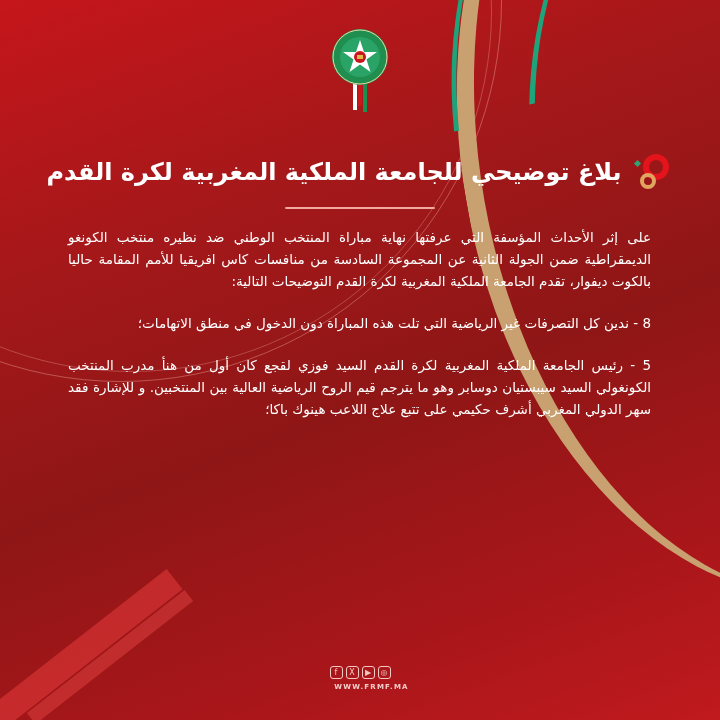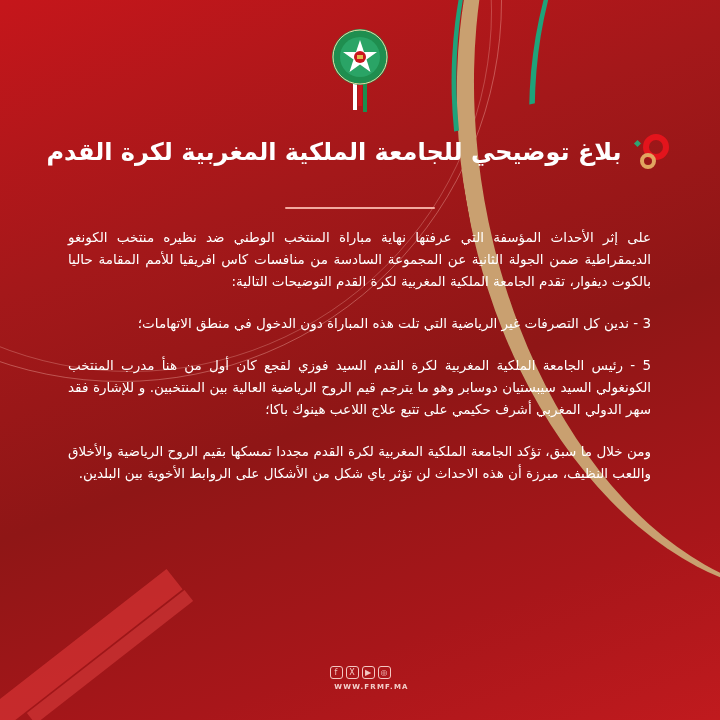--- a/index.html
+++ b/index.html
@@ -41,21 +41,21 @@
   }
   .streak2 {
     left:10px; top:650px; width:200px; height:14px;
     background:rgba(235,70,70,0.45); transform:rotate(-38deg);
   }
 
   .logo {
     position:absolute; left:331px; top:28px; width:58px; height:84px;
   }
   .title-row {
-    position:absolute; top:132px; left:0; right:0;
+    position:absolute; top:152px; left:0; right:0;
     display:flex; justify-content:center; align-items:center; gap:10px;
     direction:rtl;
   }
   .title {
     font-size:24px; font-weight:bold; color:#fff; white-space:nowrap;
     font-family:"DejaVu Sans", sans-serif;
   }
   .bullet-icon { width:42px; height:40px; }
   .divider {
     position:absolute; top:207px; left:285px; width:150px; height:2px;
@@ -115,23 +115,22 @@
       <rect x="3" y="9" width="5" height="5" fill="#2fa372" transform="rotate(45 5.5 11.5)"></rect>
     </svg>
   </span>
   <span class="title">بلاغ توضيحي للجامعة الملكية المغربية لكرة القدم</span>
 </div>
 
 <div class="divider"></div>
 
 <div class="content">
   <p>على إثر الأحداث المؤسفة التي عرفتها نهاية مباراة المنتخب الوطني ضد نظيره منتخب الكونغو الديمقراطية ضمن الجولة الثانية عن المجموعة السادسة من منافسات كاس افريقيا للأمم المقامة حاليا بالكوت ديفوار، تقدم الجامعة الملكية المغربية لكرة القدم التوضيحات التالية:</p>
-  <p>3 - ندين كل التصرفات غير الرياضية التي تلت هذه المباراة دون الدخول في منطق الاتهامات؛</p>
+  <p>8 - ندين كل التصرفات غير الرياضية التي تلت هذه المباراة دون الدخول في منطق الاتهامات؛</p>
   <p>5 - رئيس الجامعة الملكية المغربية لكرة القدم السيد فوزي لقجع كان أول من هنأ مدرب المنتخب الكونغولي السيد سيبستيان دوسابر وهو ما يترجم قيم الروح الرياضية العالية بين المنتخبين. و للإشارة فقد سهر الدولي المغربي أشرف حكيمي على تتبع علاج اللاعب هينوك باكا؛</p>
-  <p>ومن خلال ما سبق، تؤكد الجامعة الملكية المغربية لكرة القدم مجددا تمسكها بقيم الروح الرياضية والأخلاق واللعب النظيف، مبرزة أن هذه الاحداث لن تؤثر باي شكل من الأشكال على الروابط الأخوية بين البلدين.</p>
 </div>
 
 <div class="footer">
   <div class="social">
     <span>f</span>
     <span>X</span>
     <span>▶</span>
     <span>◎</span>
   </div>
   <div class="url">WWW.FRMF.MA</div>

